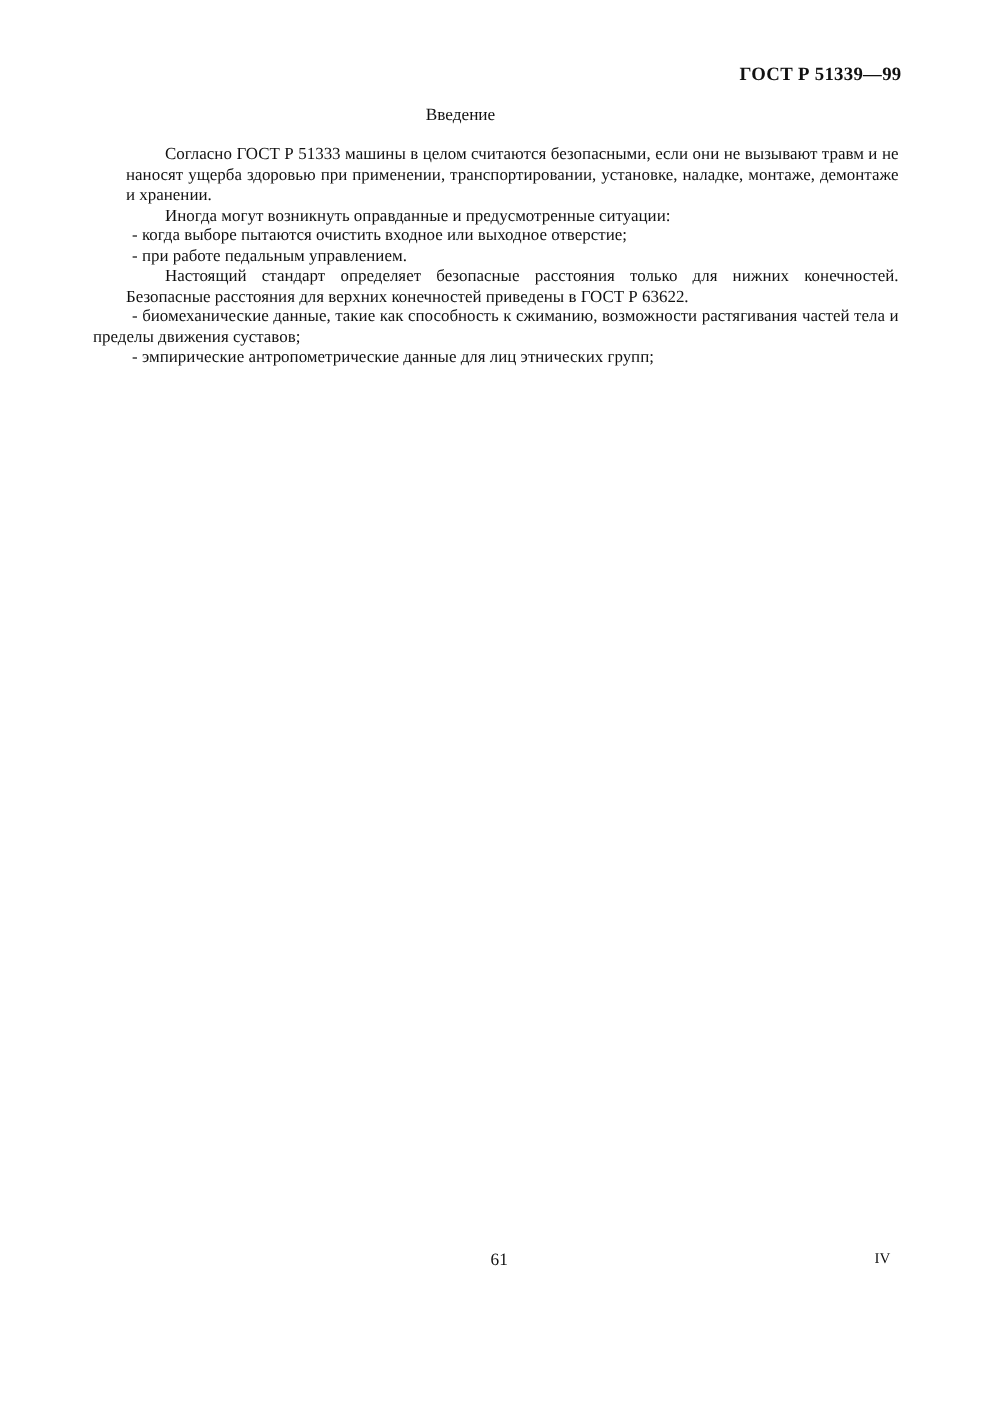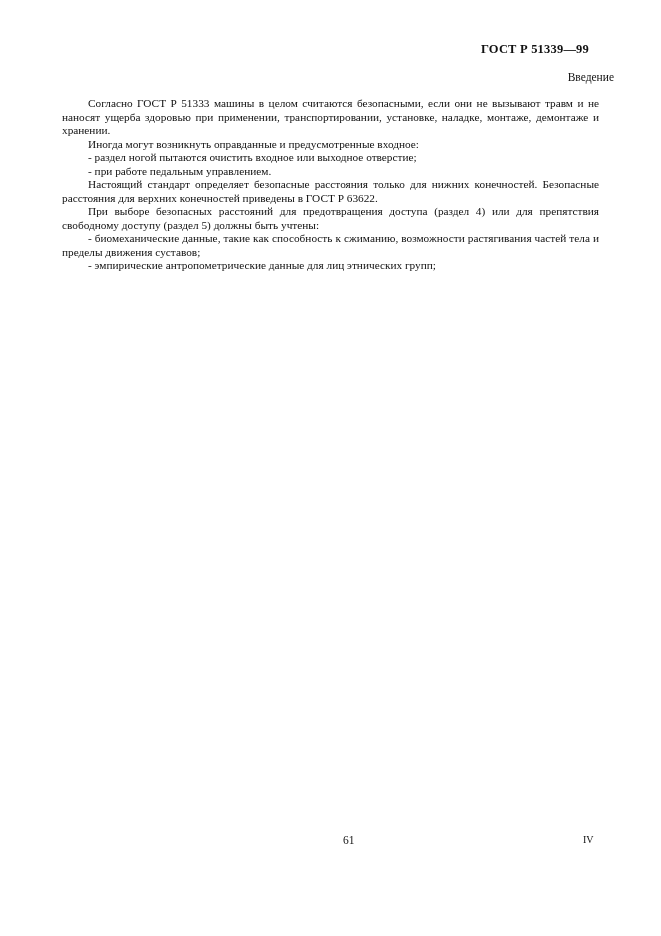--- a/index.html
+++ b/index.html
@@ -1,38 +1,37 @@
 <!DOCTYPE html>
 <html><head>
   <meta charset="utf-8">
   <style>
     html, body { margin: 0; padding: 0; background: #ffffff; }
     body { width: 661px; height: 936px; position: relative; overflow: hidden;
       font-family: "Liberation Serif", "DejaVu Serif", serif; color: #111; }
-    .header-code { position: absolute; top: 42px; right: 72px; font-weight: bold; font-size: 12.5px; letter-spacing: 0.2px; }
-    .title { position: absolute; top: 71px; left: 0; width: 614px; text-align: right; font-size: 11.5px; }
+    .header-code { position: absolute; top: 42px; right: 60px; font-weight: bold; font-size: 12.5px; letter-spacing: 0.2px; }
+    .title { position: absolute; top: 71px; left: 0; width: 614px; text-align: center; font-size: 11.5px; }
     .body-text { position: absolute; top: 97px; left: 62px; width: 537px; font-size: 11.3px; line-height: 13.5px; }
     .p { margin: 0; text-align: justify; text-align-last: left; }
-    .ind { text-indent: 26px; }
+    .ind { text-indent: 26px; margin-left: 22px; }
     .bul { padding-left: 26px; }
     .bul2 { text-indent: 26px; }
-    .footer-page { position: absolute; top: 834px; left: 327px; font-size: 11.5px; margin-left: 16px; }
+    .footer-page { position: absolute; top: 834px; left: 327px; font-size: 11.5px; }
     .footer-roman { position: absolute; top: 834px; left: 583px; font-size: 10px; }
   </style>
 </head>
 <body>
 
 <div class="header-code">ГОСТ Р 51339—99</div>
 <div class="title">Введение</div>
 
 <div class="body-text">
   <p class="p ind">Согласно ГОСТ Р 51333 машины в целом считаются безопасными, если они не вызывают травм и не наносят ущерба здоровью при применении, транспортировании, установке, наладке, монтаже, демонтаже и хранении.</p>
-  <p class="p ind">Иногда могут возникнуть оправданные и предусмотренные входное:</p>
-  <p class="p bul">- раздел ногой пытаются очистить входное или выходное отверстие;</p>
+  <p class="p ind">Иногда могут возникнуть оправданные и предусмотренные ситуации:</p>
+  <p class="p bul">- когда выборе пытаются очистить входное или выходное отверстие;</p>
   <p class="p bul">- при работе педальным управлением.</p>
   <p class="p ind">Настоящий стандарт определяет безопасные расстояния только для нижних конечностей. Безопасные расстояния для верхних конечностей приведены в ГОСТ Р 63622.</p>
-  <p class="p ind">При выборе безопасных расстояний для предотвращения доступа (раздел 4) или для препятствия свободному доступу (раздел 5) должны быть учтены:</p>
   <p class="p bul2">- биомеханические данные, такие как способность к сжиманию, возможности растягивания частей тела и пределы движения суставов;</p>
   <p class="p bul">- эмпирические антропометрические данные для лиц этнических групп;</p>
 </div>
 
 <div class="footer-page">61</div>
 <div class="footer-roman">IV</div>
 
 </body></html>

